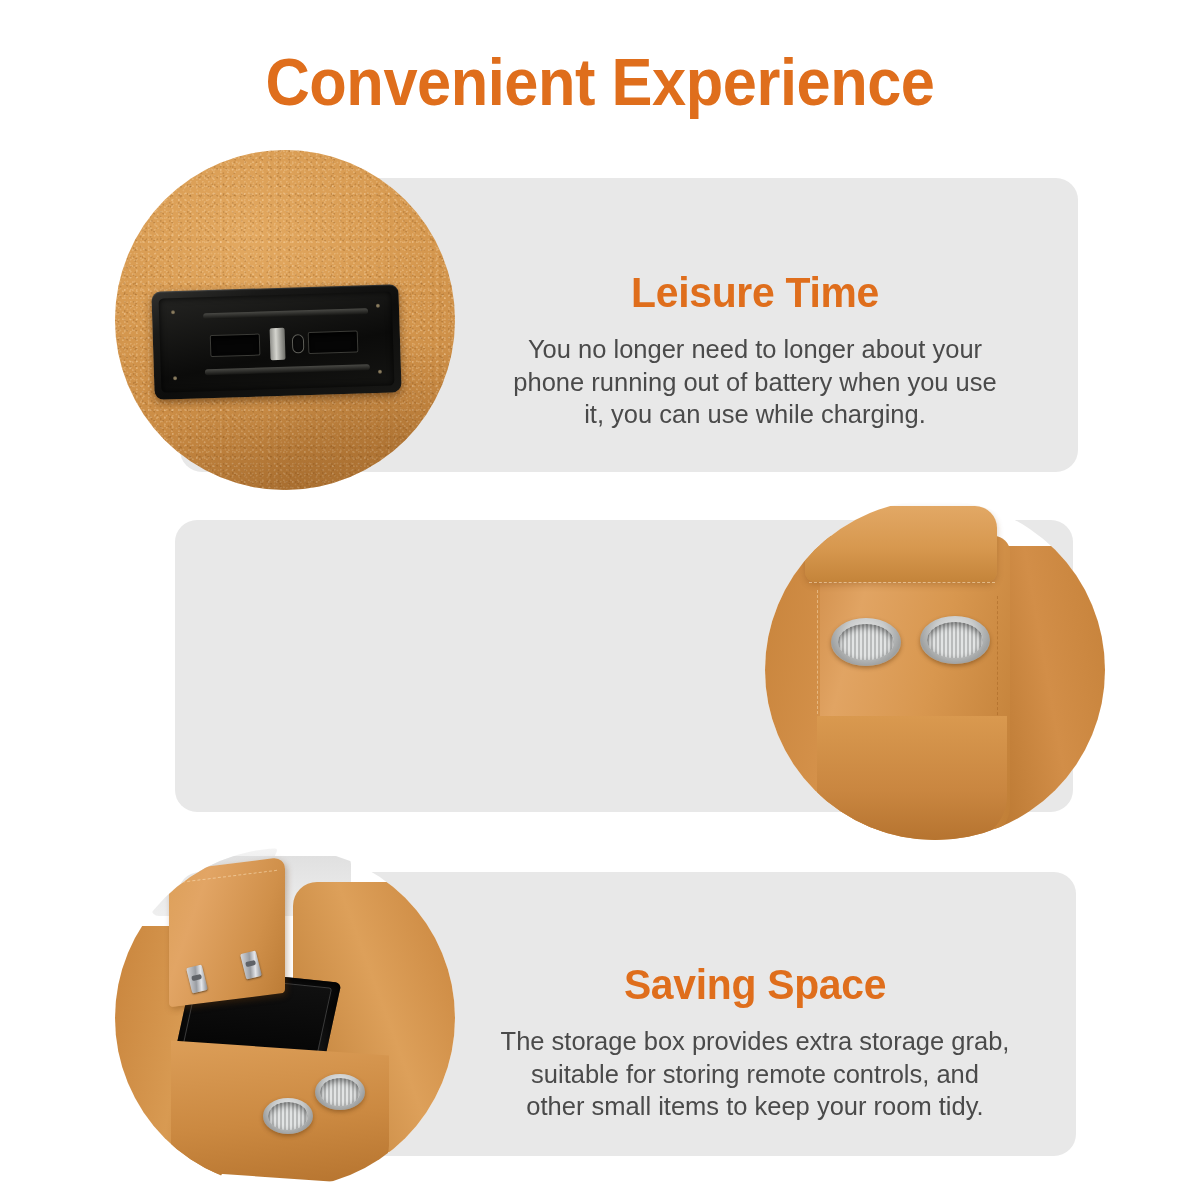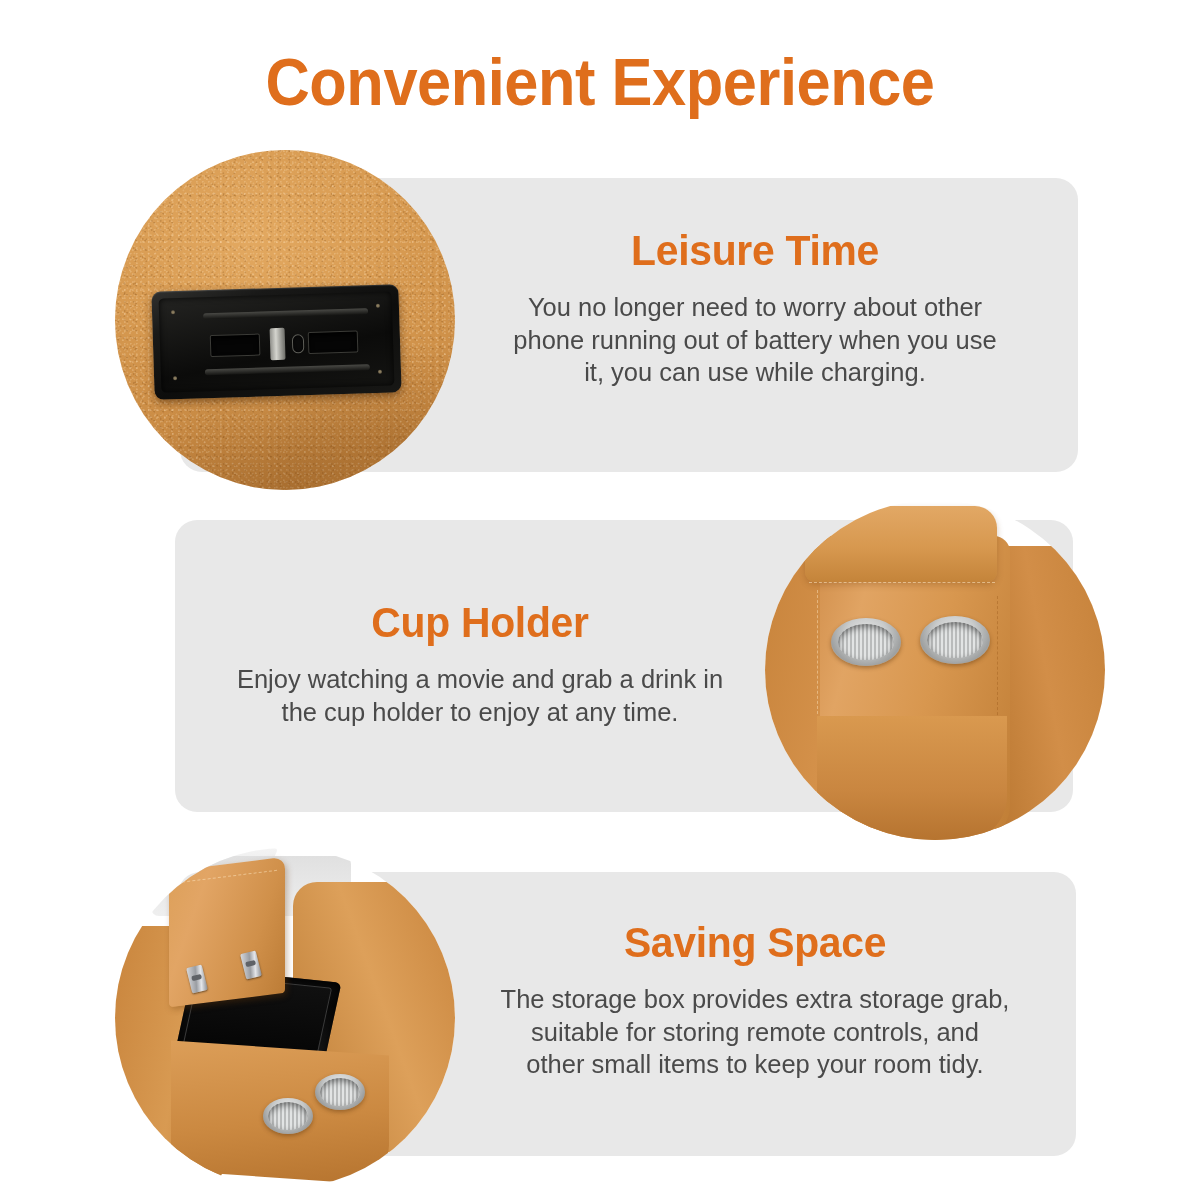--- a/index.html
+++ b/index.html
@@ -31,20 +31,21 @@
     background: #e8e8e8;
     border-radius: 22px;
   }
   #card-1 { left: 180px;  top: 178px; width: 898px; height: 294px; }
   #card-2 { left: 175px;  top: 520px; width: 898px; height: 292px; }
   #card-3 { left: 178px;  top: 872px; width: 898px; height: 284px; }
 
   .card-text {
     position: absolute;
     text-align: center;
+    margin-top: 42px;
   }
   .card-title {
     font-family: "Liberation Sans Narrow", "Liberation Sans", sans-serif;
     font-weight: bold;
     font-size: 43px;
     color: #DF6E1C;
     letter-spacing: -0.3px;
     transform: scaleX(0.95);
     white-space: nowrap;
     margin-bottom: 16px;
@@ -283,21 +284,21 @@
 <body>
 
 <div class="page">
 
   <div class="page-title">Convenient Experience</div>
 
   <div class="card" id="card-1"></div>
 
   <div class="card-text" id="text-1">
     <div class="card-title">Leisure Time</div>
-    <div class="card-body">You no longer need to worry about other phone running out of battery when you use it, you can use while charging.</div>
+    <div class="card-body">You no longer need to longer about your phone running out of battery when you use it, you can use while charging.</div>
   </div>
 
   <div class="photo" id="photo-1">
     <div class="leather-suede"></div>
     <div class="suede-grain"></div>
     <div class="suede-shade"></div>
     <div class="usb-panel">
       <div class="panel-inner">
         <div class="panel-bar top"></div>
         <div class="panel-bar bot"></div>
@@ -308,24 +309,20 @@
         <div class="screw s1"></div>
         <div class="screw s2"></div>
         <div class="screw s3"></div>
         <div class="screw s4"></div>
       </div>
     </div>
   </div>
 
   <div class="card" id="card-2"></div>
 
-  <div class="card-text" id="text-2">
-    <div class="card-title">Cup Holder</div>
-    <div class="card-body">Enjoy watching a movie and grab a drink in the cup holder to enjoy at any time.</div>
-  </div>
 
   <div class="photo" id="photo-2">
     <div class="p2-bg"></div>
     <div class="p2-side-left"></div>
     <div class="p2-side-right"></div>
     <div class="p2-arm"></div>
     <div class="p2-headrest"></div>
     <div class="p2-seam s-head"></div>
     <div class="p2-seam s-vert"></div>
     <div class="p2-seam s-vert2"></div>

